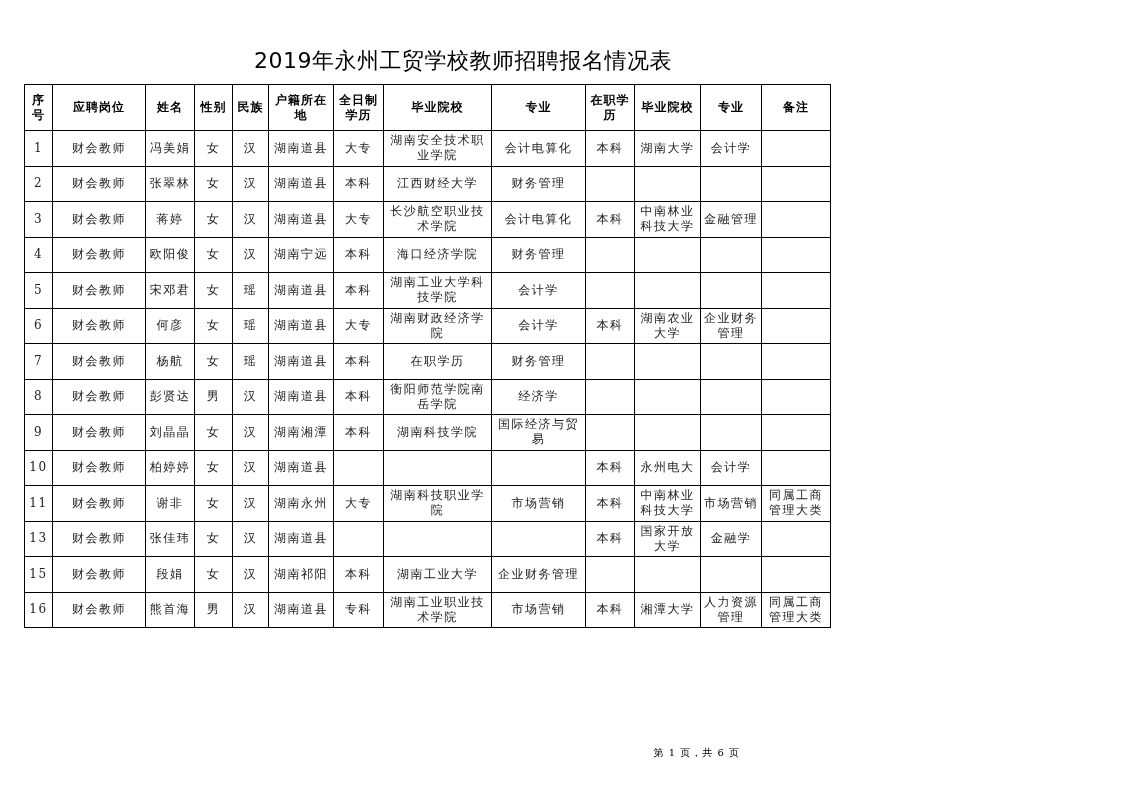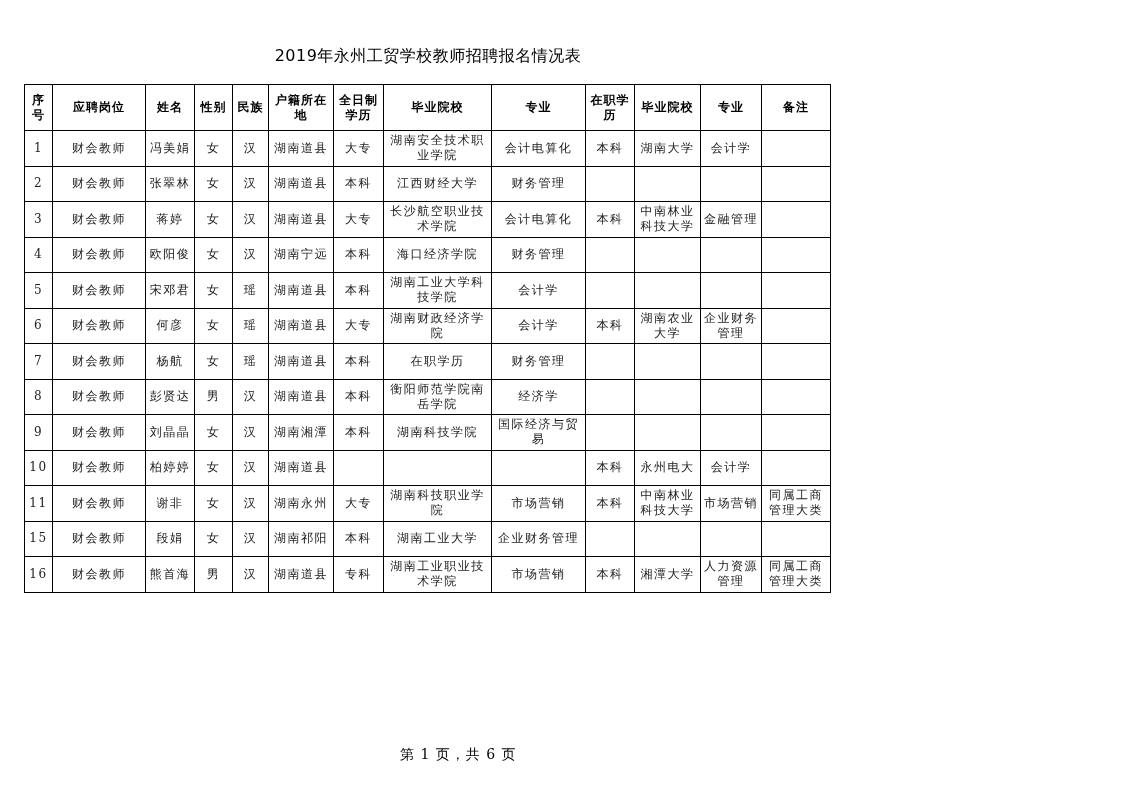--- a/index.html
+++ b/index.html
@@ -1,26 +1,26 @@
 <!DOCTYPE html>
 <html><head>
 <meta charset="utf-8">
 <style>
   html, body { margin:0; padding:0; background:#ffffff; }
   body { width:1122px; height:793px; position:relative; overflow:hidden;
          font-family:"DejaVu Serif", "Liberation Serif", serif; color:#000; }
   .title { position:absolute; left:0; top:46px; width:856px; text-align:center;
-           font-family:"DejaVu Sans", "Liberation Sans", sans-serif; font-size:16px; letter-spacing:0.5px; }
+           font-family:"DejaVu Sans", "Liberation Sans", sans-serif; font-size:22px; letter-spacing:0.5px;padding-left:35px; }
   table.sheet { position:absolute; left:24px; top:84px; border-collapse:collapse; table-layout:fixed; }
   table.sheet td, table.sheet th { border:1.5px solid #000; padding:0 2px; text-align:center; vertical-align:middle;
            font-size:12px; line-height:15px; letter-spacing:1.5px; overflow:hidden; }
   table.sheet th { font-weight:bold; height:45px; font-family:"DejaVu Sans", "Liberation Sans", sans-serif; font-size:12px; letter-spacing:1px; }
   table.sheet td { height:34.5px; color:#222; }
   td.num { font-size:13px; letter-spacing:0; }
-  .footer { position:absolute; left:400px; top:746px; width:340px; text-align:left; font-size:14px; letter-spacing:1px; }
+  .footer { position:absolute; left:400px; top:746px; width:340px; text-align:right; font-size:10px; letter-spacing:1px; }
 </style>
 </head>
 <body>
 
 <div class="title">2019年永州工贸学校教师招聘报名情况表</div>
 
 <table class="sheet">
   <colgroup>
     <col style="width:28px">
       <col style="width:93px">
@@ -213,20 +213,35 @@
         <td>湖南永州</td>
         <td>大专</td>
         <td>湖南科技职业学院</td>
         <td>市场营销</td>
         <td>本科</td>
         <td>中南林业科技大学</td>
         <td>市场营销</td>
         <td>同属工商管理大类</td>
       </tr>
       <tr>
+        <td class="num">13</td>
+        <td>财会教师</td>
+        <td>张佳玮</td>
+        <td>女</td>
+        <td>汉</td>
+        <td>湖南道县</td>
+        <td></td>
+        <td></td>
+        <td></td>
+        <td>本科</td>
+        <td>国家开放大学</td>
+        <td>金融学</td>
+        <td></td>
+      </tr>
+      <tr>
         <td class="num">15</td>
         <td>财会教师</td>
         <td>段娟</td>
         <td>女</td>
         <td>汉</td>
         <td>湖南祁阳</td>
         <td>本科</td>
         <td>湖南工业大学</td>
         <td>企业财务管理</td>
         <td></td>

